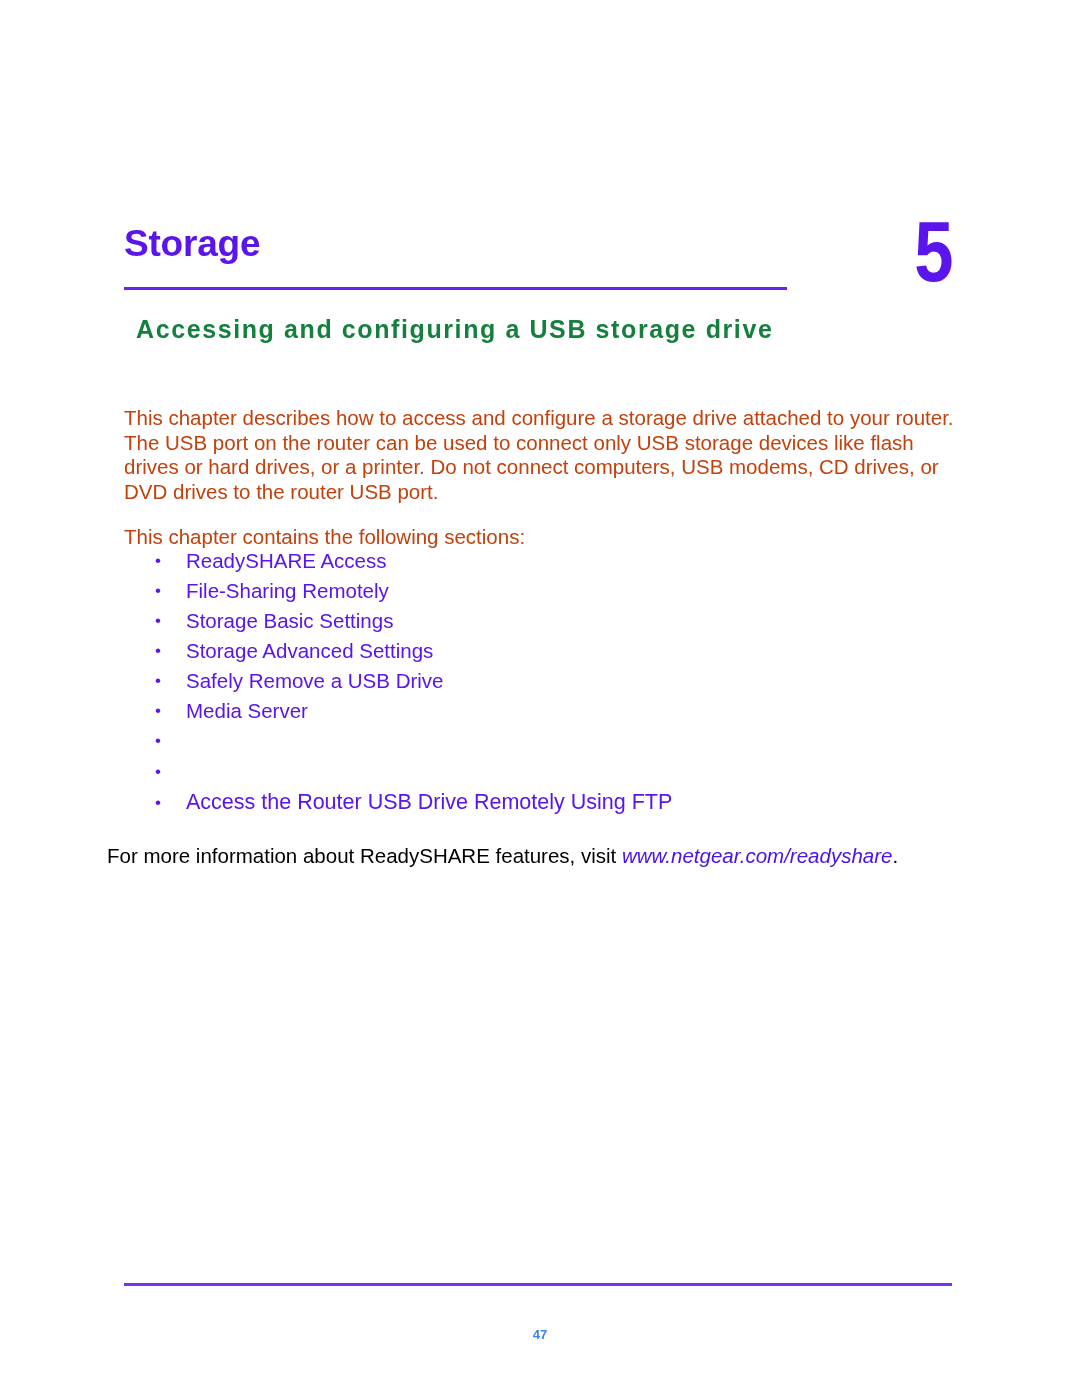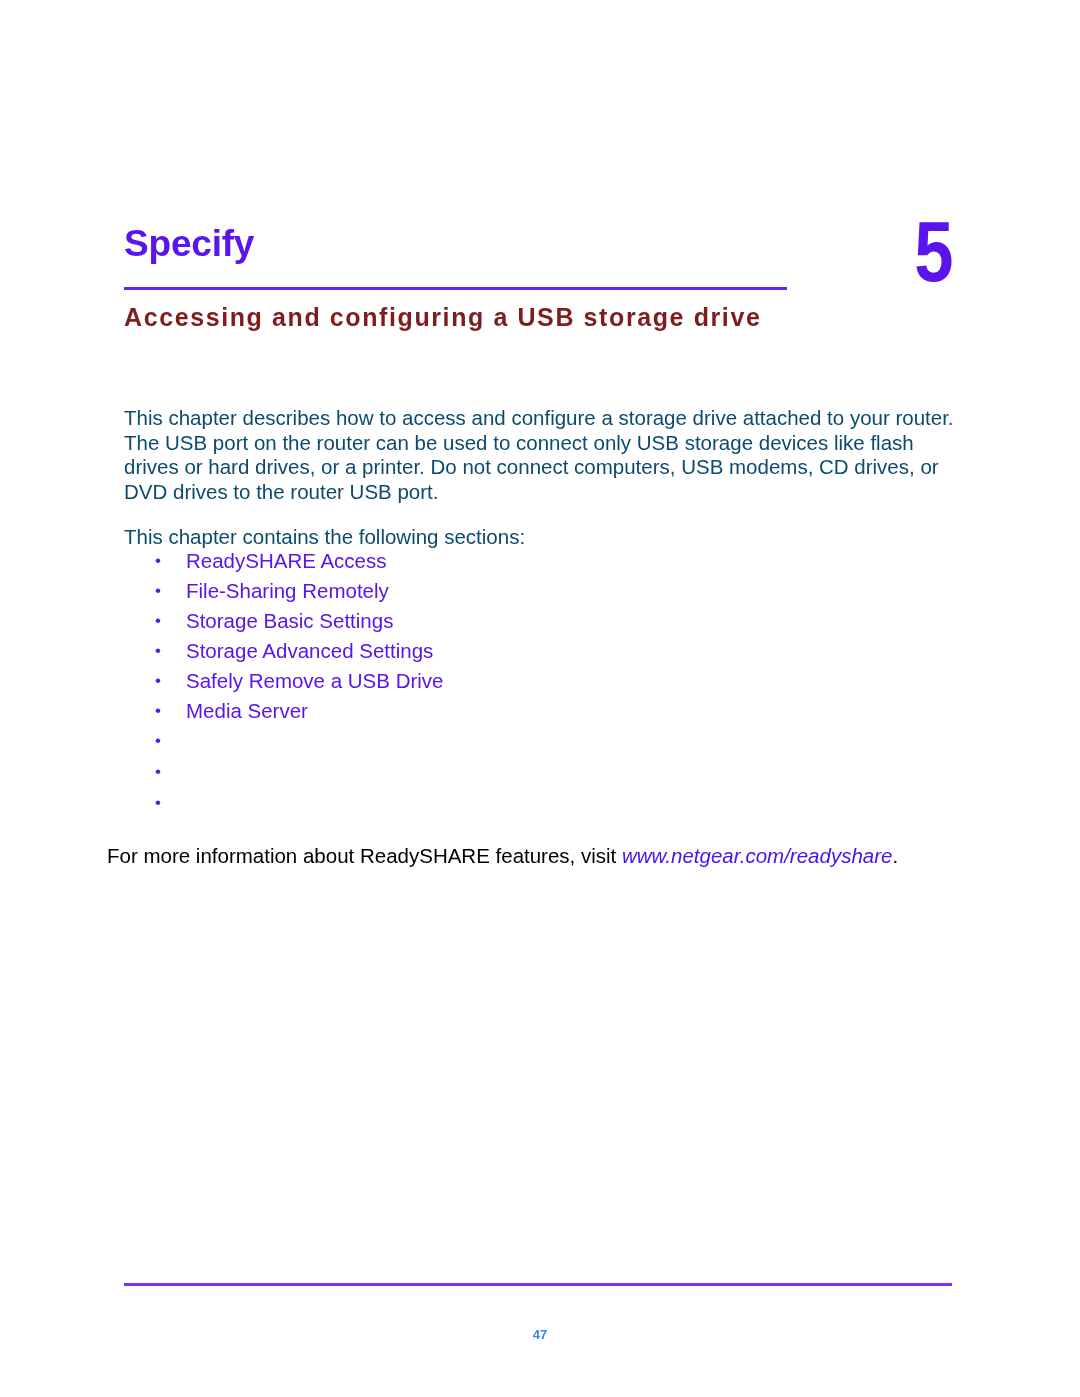--- a/index.html
+++ b/index.html
@@ -67,38 +67,38 @@
     background: #6a22f0;
   }
 
   .chapter-subtitle {
     position: absolute;
     left: 124px;
     top: 300px;
     width: 680px;
     font-size: 25px;
     font-weight: bold;
-    color: #7f1d1d;
+    color: #15803d;
     line-height: 35px;
     letter-spacing: 1.6px;
-    margin: 0;
+    margin: 12px;
   }
 
   
   .body-block {
     position: absolute;
     left: 124px;
     top: 406px;
     width: 830px;
   }
 
   .para {
     font-size: 20.5px;
     line-height: 24.6px;
-    color: #0c4a6e;
+    color: #c2410c;
     margin: 0 0 21px 0;
     text-align: left;
   }
 
   .para.tight {
     margin-bottom: 8px;
   }
 
   
   .section-list {
@@ -188,21 +188,21 @@
     letter-spacing: 0px;
   }
 </style>
 </head>
 <body>
 
 <div class="page">
 
   <div class="chapter-header">
     <div class="chapter-title-row">
-      <span class="chapter-title">Specify</span>
+      <span class="chapter-title">Storage</span>
       <span class="chapter-number">5</span>
     </div>
   </div>
 
   <div class="header-rule"></div>
 
   <h2 class="chapter-subtitle">Accessing and configuring a USB storage drive</h2>
 
   <div class="body-block">
     <p class="para">This chapter describes how to access and configure a storage drive attached to your router. The USB port on the router can be used to connect only USB storage devices like flash drives or hard drives, or a printer. Do not connect computers, USB modems, CD drives, or DVD drives to the router USB port.</p>
@@ -235,20 +235,21 @@
       <a class="section-link" href="#">Media Server</a>
     </li>
     <li class="section-item">
       <span class="bullet">•</span>
     </li>
     <li class="section-item large">
       <span class="bullet">•</span>
     </li>
     <li class="section-item large">
       <span class="bullet">•</span>
+      <a class="section-link" href="#">Access the Router USB Drive Remotely Using FTP</a>
     </li>
   </ul>
 
   <p class="closing">
     <span>For more information about ReadySHARE features, visit </span><a class="inline-link" href="#">www.netgear.com/readyshare</a><span>.</span>
   </p>
 
   <div class="footer-rule"></div>
   <div class="page-number">47</div>
 

